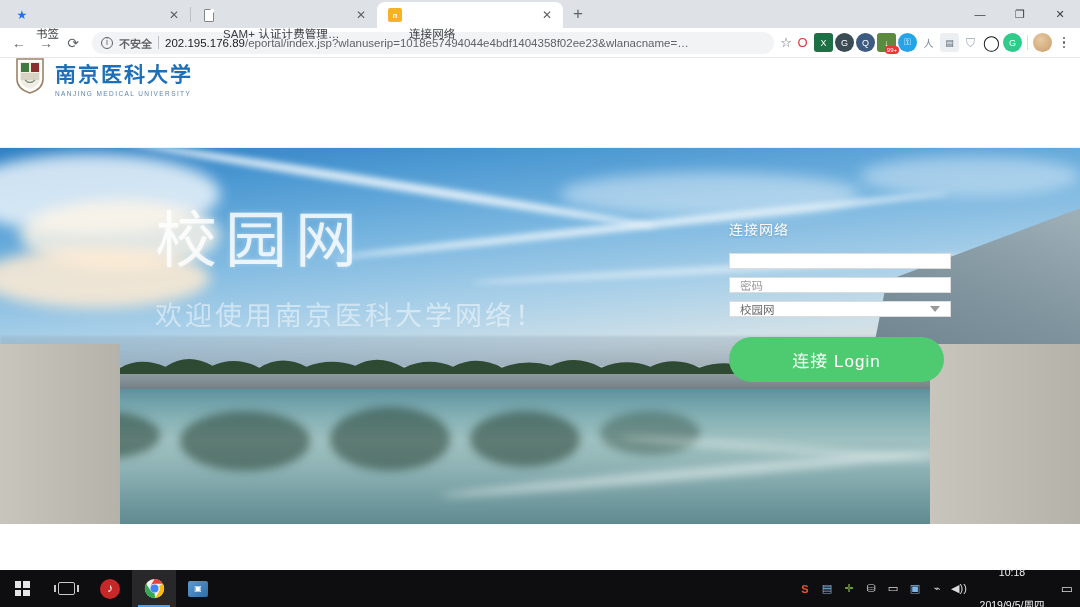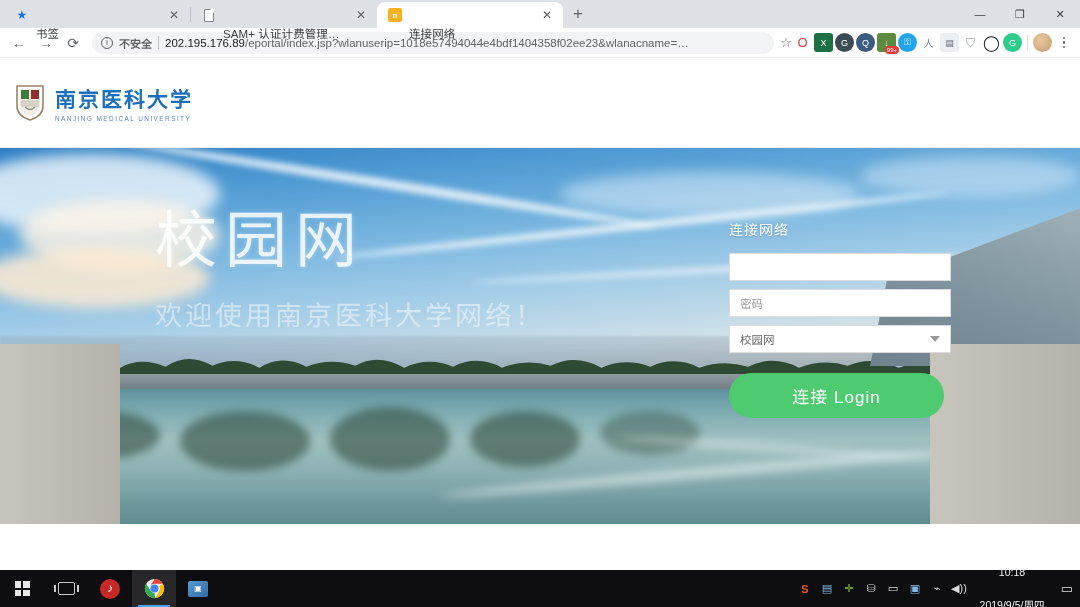--- a/index.html
+++ b/index.html
@@ -112,21 +112,21 @@
   .kebab {
     width: 20px; display: flex; flex-direction: column; align-items: center;
     gap: 2px; flex: 0 0 20px;
   }
   .kebab i { width: 2.5px; height: 2.5px; background: #5f6368; border-radius: 50%; }
 
   
   .page { background: #fff; height: 512px; overflow: hidden; position: relative; }
 
   .site-header {
-    height: 90px; background: #fff; display: flex; align-items: center;
+    height: 90px; background: #fff; display: flex; align-items: flex-start;
     padding-left: 16px; gap: 11px;
     border-bottom: 1px solid #f0f0f0;
   }
   .crest { width: 28px; height: 36px; flex: 0 0 28px; }
   .school-names { display: flex; flex-direction: column; gap: 2px; }
   .school-cn {
     font-size: 21px; color: #1c6fb8; font-weight: bold; letter-spacing: 2px;
     font-family: "Liberation Serif", "DejaVu Serif", serif;
   }
   .school-en {
@@ -199,21 +199,21 @@
 
   
   .login {
     position: absolute; left: 729px; top: 42px; width: 222px; margin-top: 29px;
   }
   .login-title {
     font-size: 14px; color: #ffffff; margin-bottom: 14px; letter-spacing: 1px;
     text-shadow: 0 1px 2px rgba(0,0,0,.2);
   }
   .field {
-    width: 222px; height: 28px; background: #ffffff;
+    width: 222px; height: 16px; background: #ffffff;
     border: 1px solid #dcdcdc; display: flex; align-items: center;
     padding: 0 10px; margin-bottom: 8px; font-size: 11.5px; color: #9a9a9a;
   }
   .field.select { justify-content: space-between; color: #6a6a6a; }
   .caret {
     width: 0; height: 0; border-left: 5px solid transparent;
     border-right: 5px solid transparent; border-top: 6px solid #9a9a9a;
   }
   .remember { display: flex; align-items: center; gap: 7px; margin-top: 2px; }
   .cbox {

